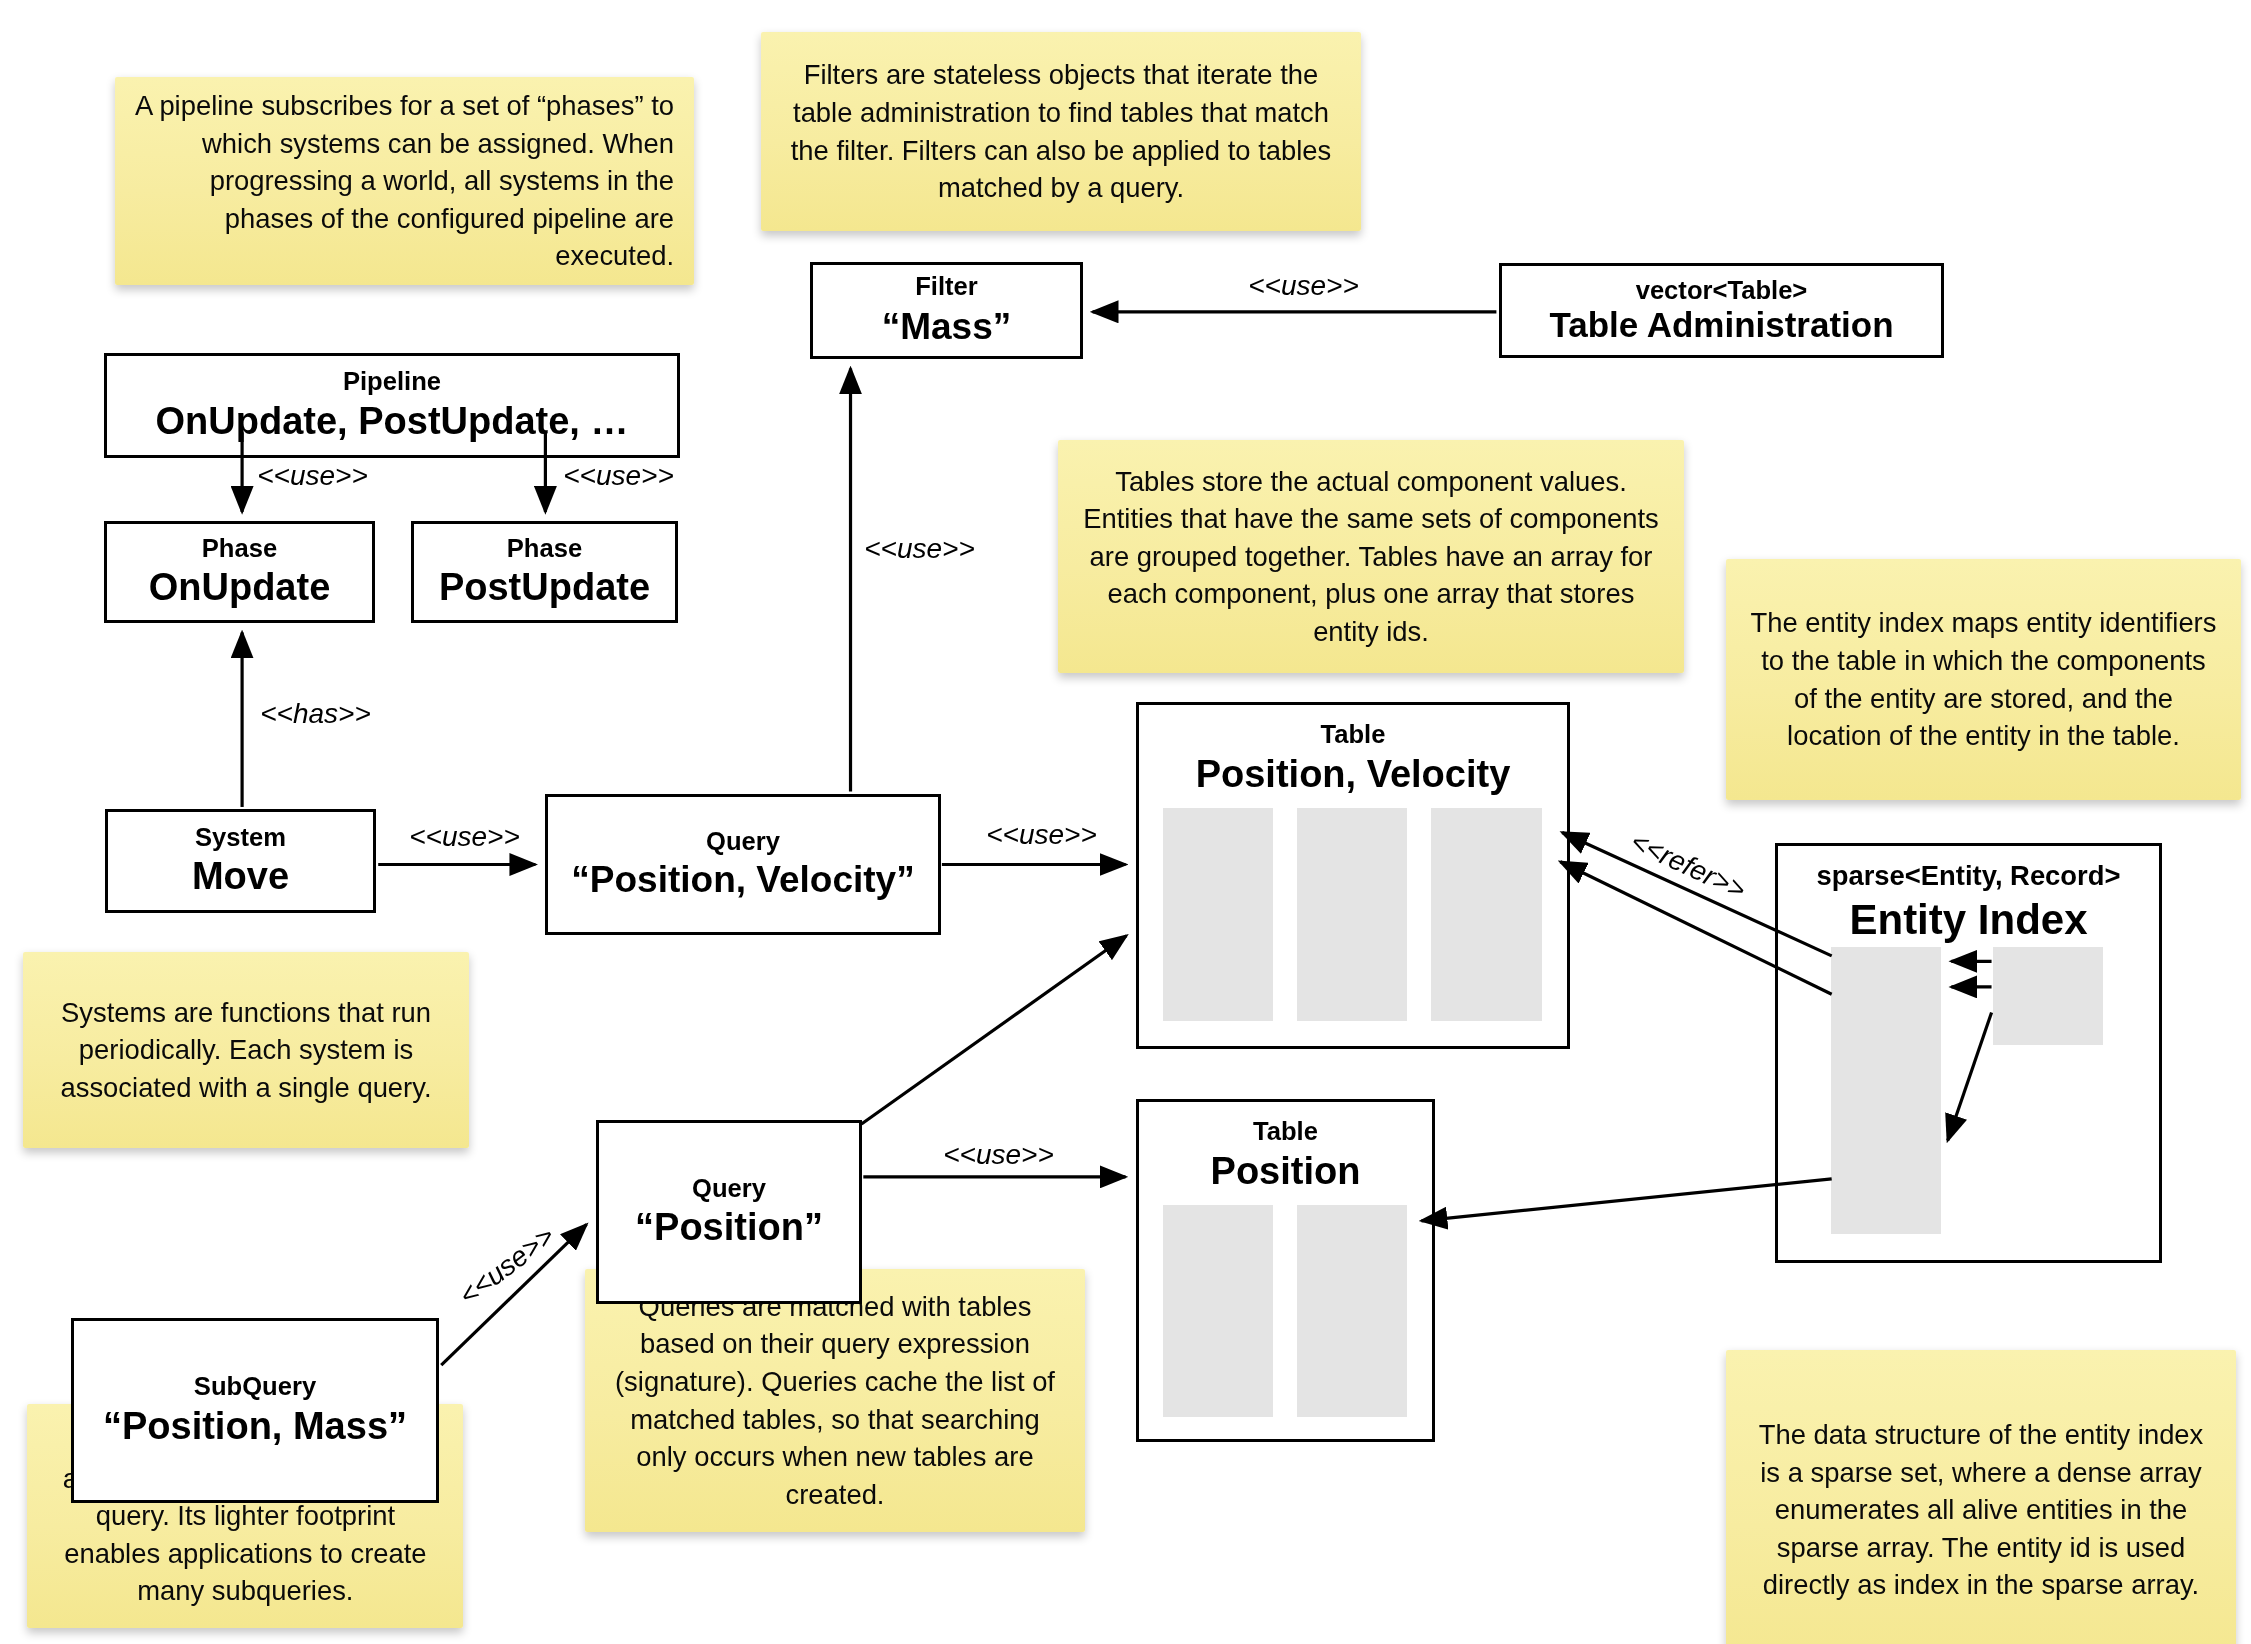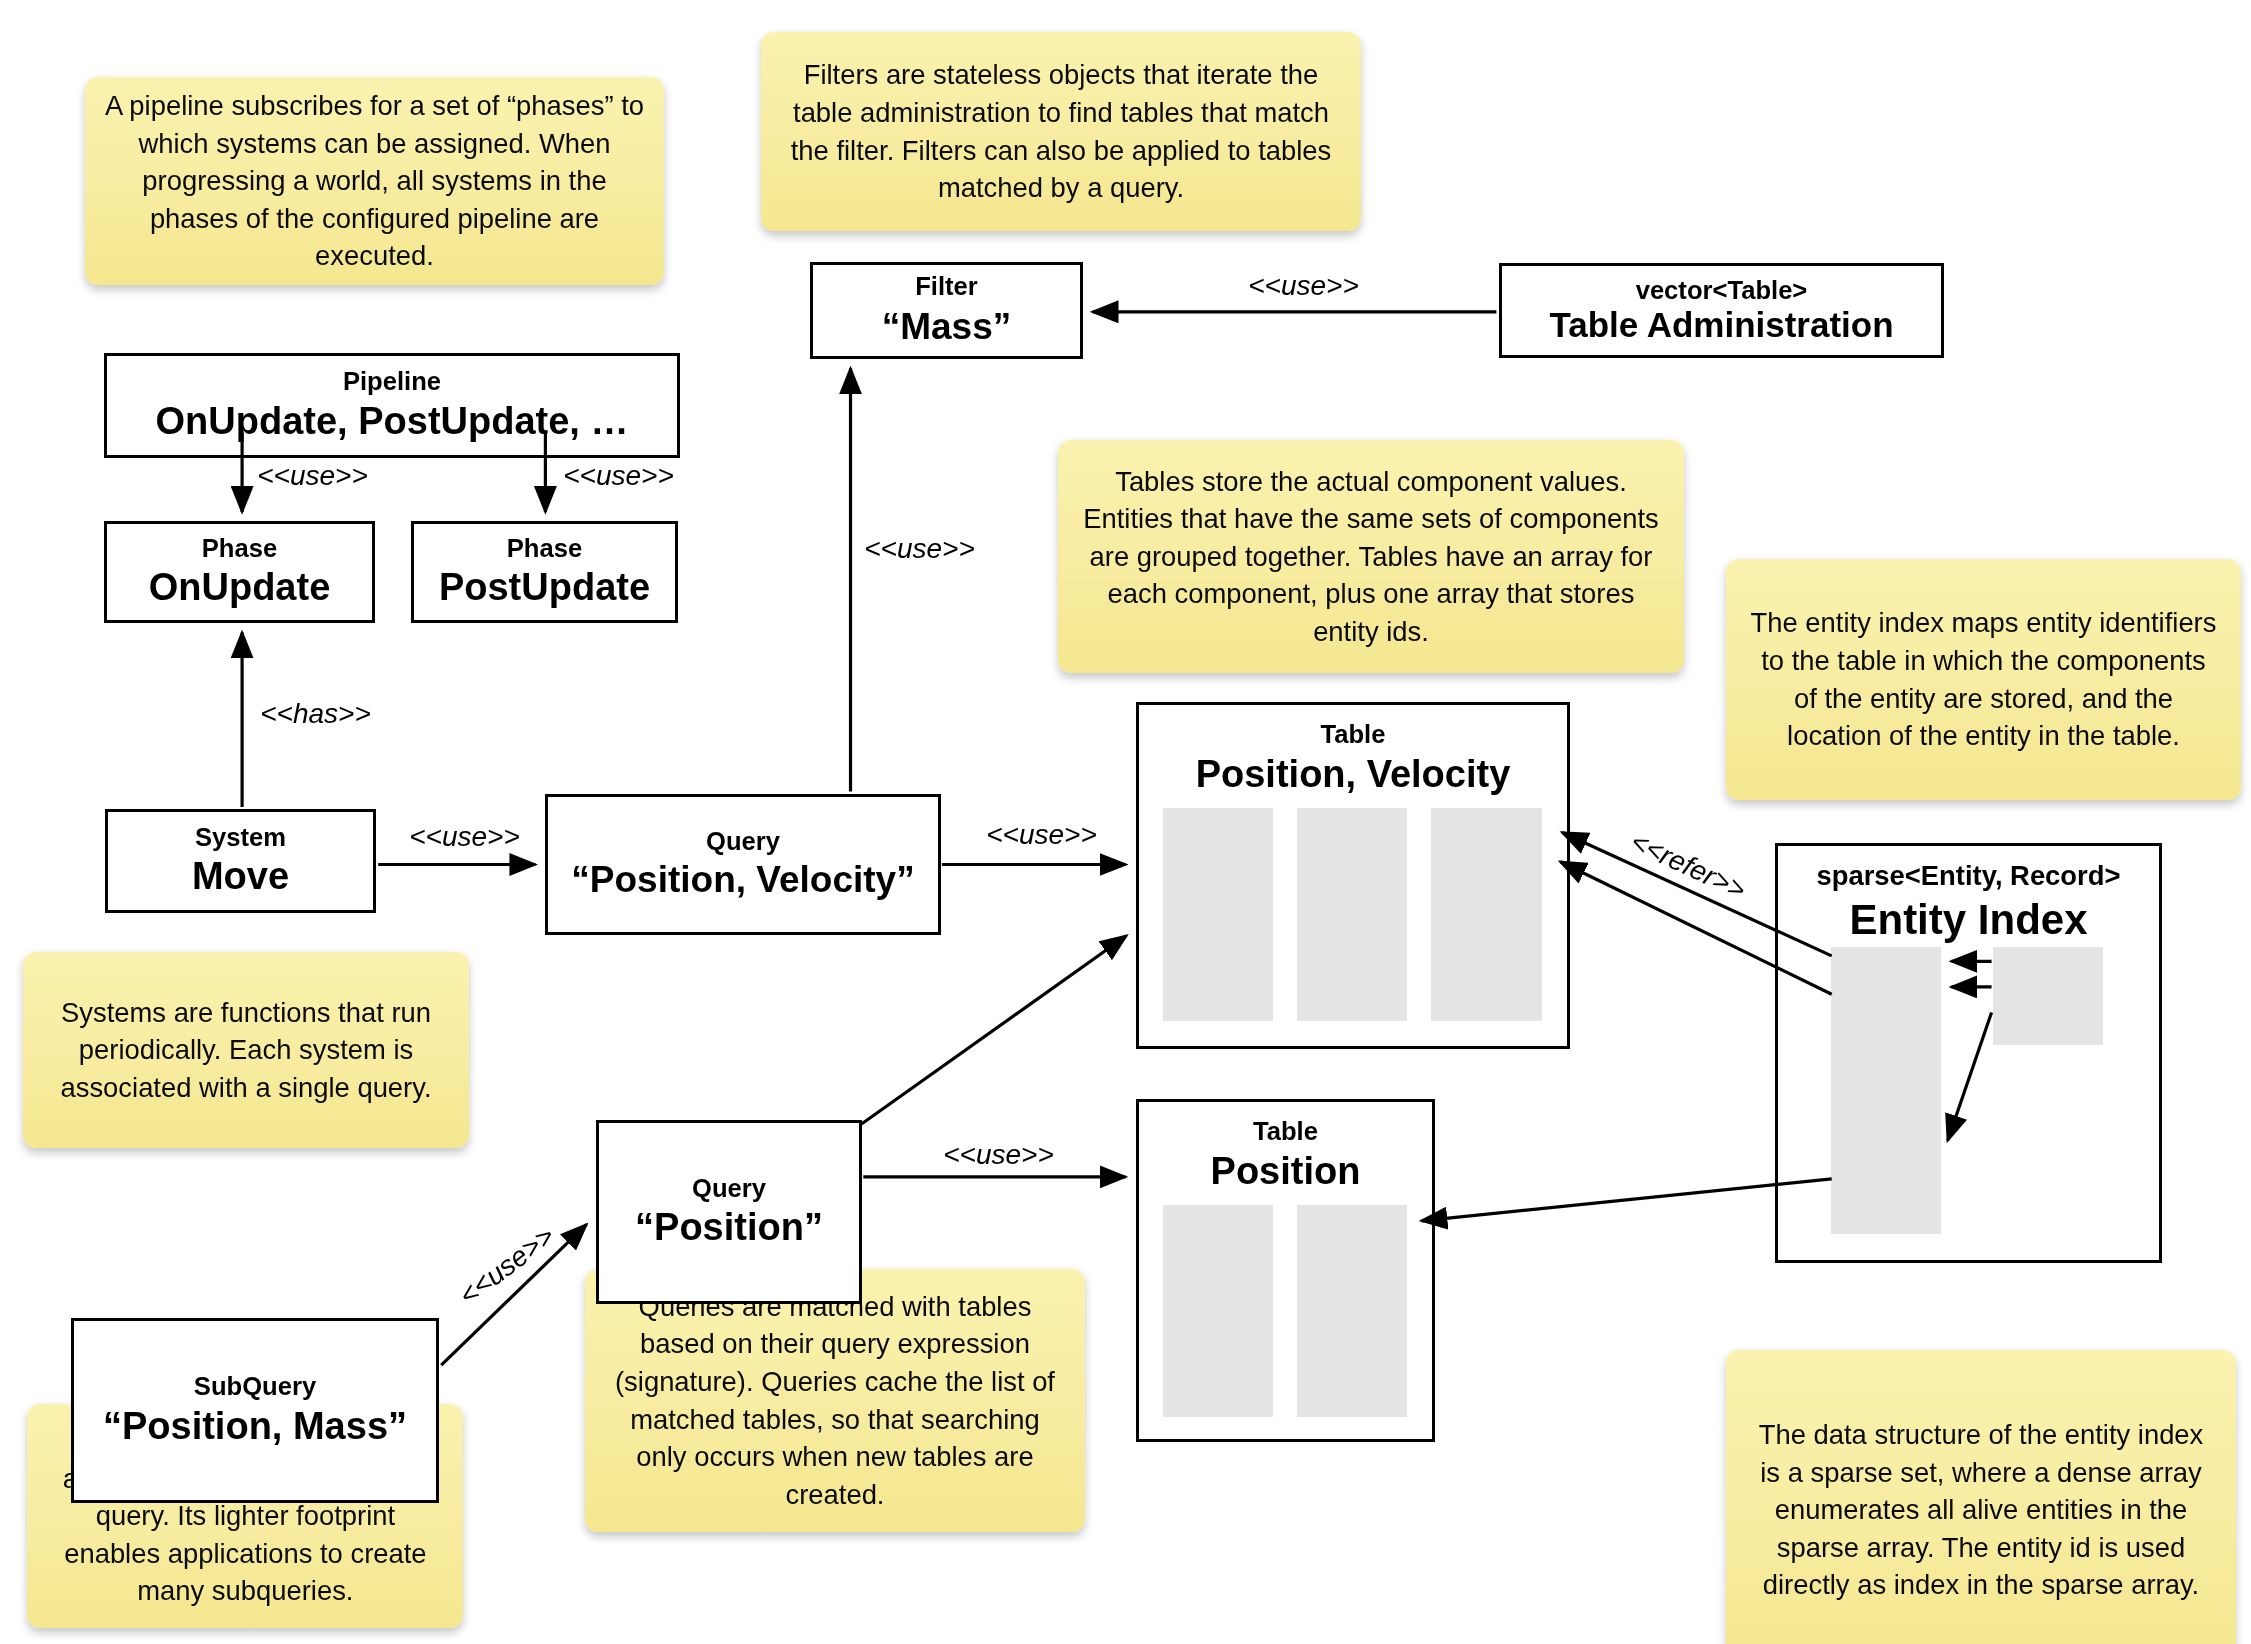--- a/index.html
+++ b/index.html
@@ -4,21 +4,21 @@
 <style>
   html,body{margin:0;padding:0;background:#ffffff;}
   body{width:2251px;height:1645px;position:relative;overflow:hidden;
        font-family:"Liberation Sans","DejaVu Sans",sans-serif;color:#000;}
   .stage{position:absolute;left:0;top:0;width:2251px;height:1645px;}
 
   
   .note{position:absolute;display:flex;align-items:center;justify-content:center;
         text-align:center;padding:16.4px 20px;box-sizing:border-box;
         background:linear-gradient(180deg,#faf2af 0%,#f7ecA0 55%,#f4e78f 100%);
-        border-radius:13px;box-shadow:0 4.6px 9.1px rgba(0,0,0,0.22);
+        border-radius:2px;box-shadow:0 4.6px 9.1px rgba(0,0,0,0.22);
         font-size:27.4px;line-height:1.37;color:#0a0a0a;}
 
   
   .box{position:absolute;display:flex;flex-direction:column;align-items:center;
        justify-content:center;text-align:center;box-sizing:border-box;
        background:#ffffff;border:3.7px solid #000;gap:5.5px;}
   .box .lbl{font-weight:bold;font-size:25.6px;line-height:1.05;}
   .box .nm{font-weight:bold;font-size:38px;line-height:1.1;}
   .box.container-box{justify-content:flex-start;padding-top:16.4px;}
   .gray{position:absolute;background:#e4e4e4;}
@@ -28,21 +28,21 @@
           text-align:center;}
 
   svg.arrows{position:absolute;left:0;top:0;pointer-events:none;}
   svg.arrows line{stroke:#000;stroke-width:3.5;}
 </style>
 </head>
 <body>
 
 <div class="stage">
 
-  <div class="note" style="left:85px;top:77px;width:579px;height:208px;">
+  <div class="note" style="left:115px;top:77px;width:579px;height:208px;text-align:right;">
     <span>A pipeline subscribes for a set of “phases” to which systems can be assigned. When progressing a world, all systems in the phases of the configured pipeline are executed.</span>
   </div>
   <div class="note" style="left:761px;top:32px;width:600px;height:199px;">
     <span>Filters are stateless objects that iterate the table administration to find tables that match the filter. Filters can also be applied to tables matched by a query.</span>
   </div>
   <div class="note" style="left:1058px;top:440px;width:626px;height:233px;">
     <span>Tables store the actual component values. Entities that have the same sets of components are grouped together. Tables have an array for each component, plus one array that stores entity ids.</span>
   </div>
   <div class="note" style="left:1726px;top:559px;width:515px;height:241px;">
     <span>The entity index maps entity identifiers to the table in which the components of the entity are stored, and the location of the entity in the table.</span>

